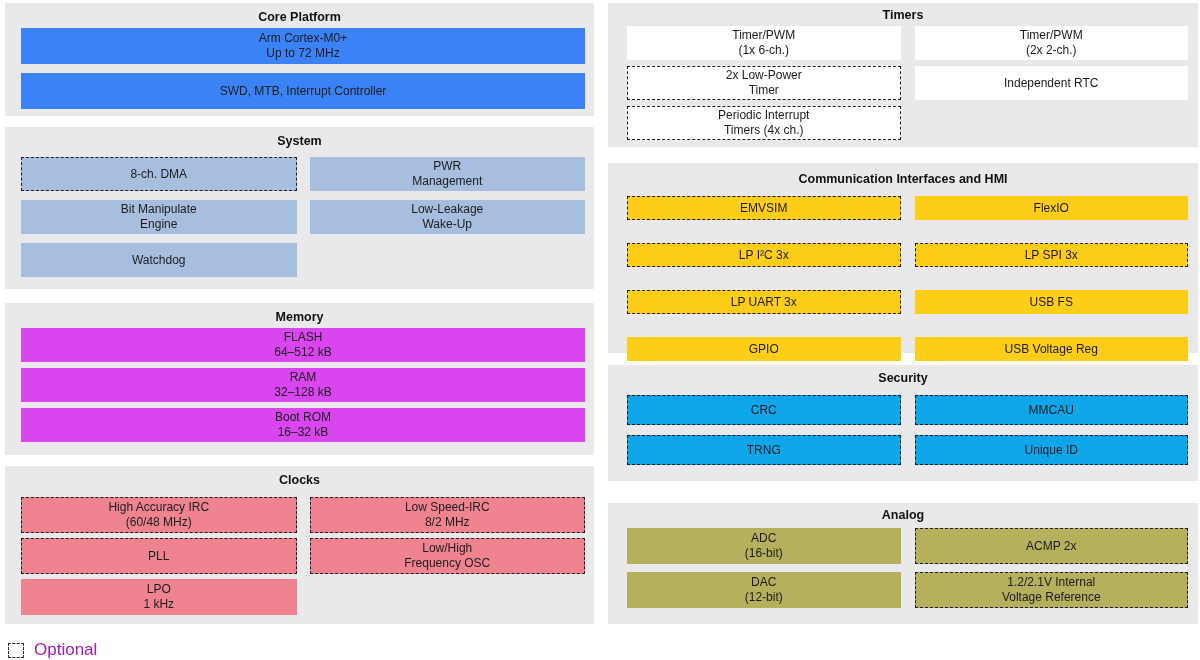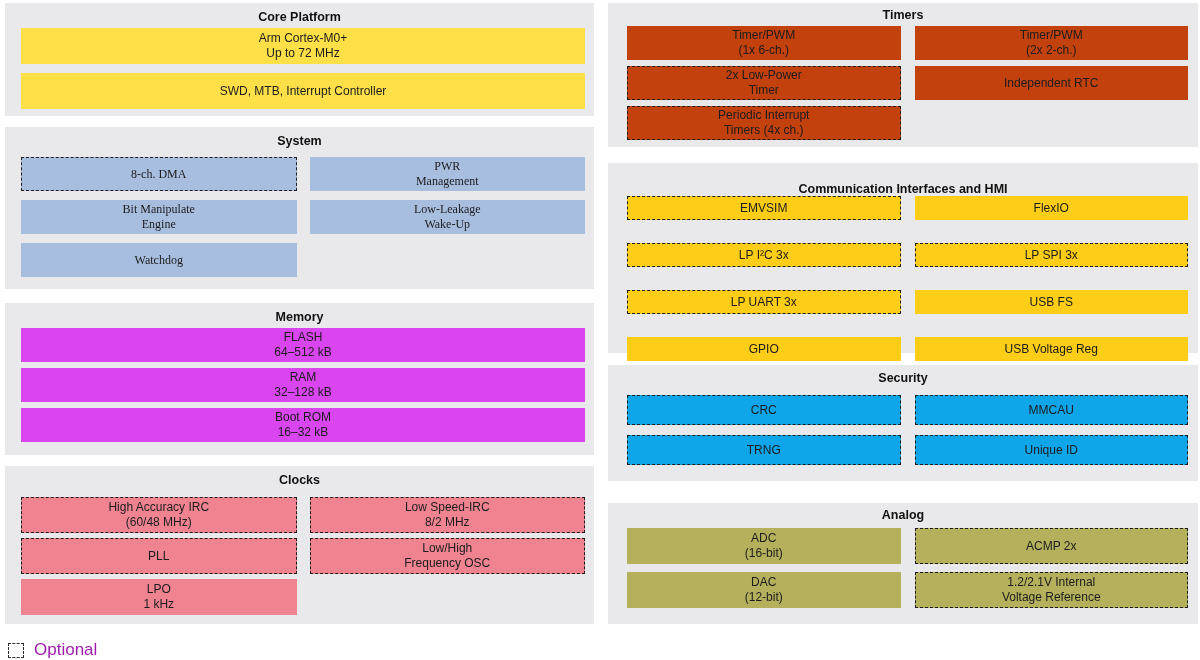--- a/index.html
+++ b/index.html
@@ -13,50 +13,50 @@
   .panel-content { position:absolute; display:grid; column-gap:13px; }
 
   .cols-1 { grid-template-columns:1fr; }
   .cols-2 { grid-template-columns:1fr 1fr; }
 
   .block { display:flex; align-items:center; justify-content:center;
     text-align:center; white-space:pre-line; font-size:12px; line-height:1.22;
     border:1px solid transparent; }
   .block.dashed { border:1px dashed #1c1c1c; }
 
-  .c-green  { background:#fde047; }
+  .c-green  { background:#3b82f6; }
   .c-blue   { background:#a8bedf; }
   .c-gray   { background:#d946ef; }
   .c-pink   { background:#ef8490; }
-  .c-teal   { background:#c2410c; }
+  .c-teal   { background:#ffffff; }
   .c-yellow { background:#fdcd18; }
   .c-purple { background:#0ea5e9; }
   .c-olive  { background:#b5b05c; }
 
   
   #p-core   { left:5px; top:3px;   width:589px; height:113px; }
   #p-system { left:5px; top:127px; width:589px; height:162px; }
   #p-memory { left:5px; top:303px; width:589px; height:152px; }
   #p-clocks { left:5px; top:466px; width:589px; height:158px; }
   #p-core .panel-title, #p-system .panel-title,
   #p-memory .panel-title, #p-clocks .panel-title { top:7px; }
   #p-core .panel-content, #p-system .panel-content,
   #p-memory .panel-content, #p-clocks .panel-content { left:16px; right:9px; }
   #p-core .panel-content   { top:25px; grid-auto-rows:36px; row-gap:9px; }
-  #p-system .panel-content { top:30px; grid-auto-rows:34px; row-gap:9px;font-family:Liberation Serif, serif; }
+  #p-system .panel-content { top:30px; grid-auto-rows:34px; row-gap:9px; }
   #p-memory .panel-content { top:25px; grid-auto-rows:34px; row-gap:6px; }
   #p-clocks .panel-content { top:31px; grid-auto-rows:36px; row-gap:5px; }
 
   
   #p-timers   { left:608px; top:3px;   width:590px; height:144px; }
   #p-comm     { left:608px; top:163px; width:590px; height:190px; }
   #p-security { left:608px; top:365px; width:590px; height:116px; }
   #p-analog   { left:608px; top:503px; width:590px; height:121px; }
   #p-timers .panel-title   { top:5px; }
-  #p-comm .panel-title     { top:19px; }
+  #p-comm .panel-title     { top:9px; }
   #p-security .panel-title { top:6px; }
   #p-analog .panel-title   { top:5px; }
   #p-timers .panel-content, #p-comm .panel-content,
   #p-security .panel-content, #p-analog .panel-content { left:19px; right:10px; column-gap:14px; }
   #p-timers .panel-content   { top:23px; grid-auto-rows:34px; row-gap:6px; }
   #p-comm .panel-content     { top:33px; grid-auto-rows:24px; row-gap:23px; }
   #p-security .panel-content { top:30px; grid-auto-rows:30px; row-gap:10px; }
   #p-analog .panel-content   { top:25px; grid-auto-rows:36px; row-gap:8px; }
 
   

